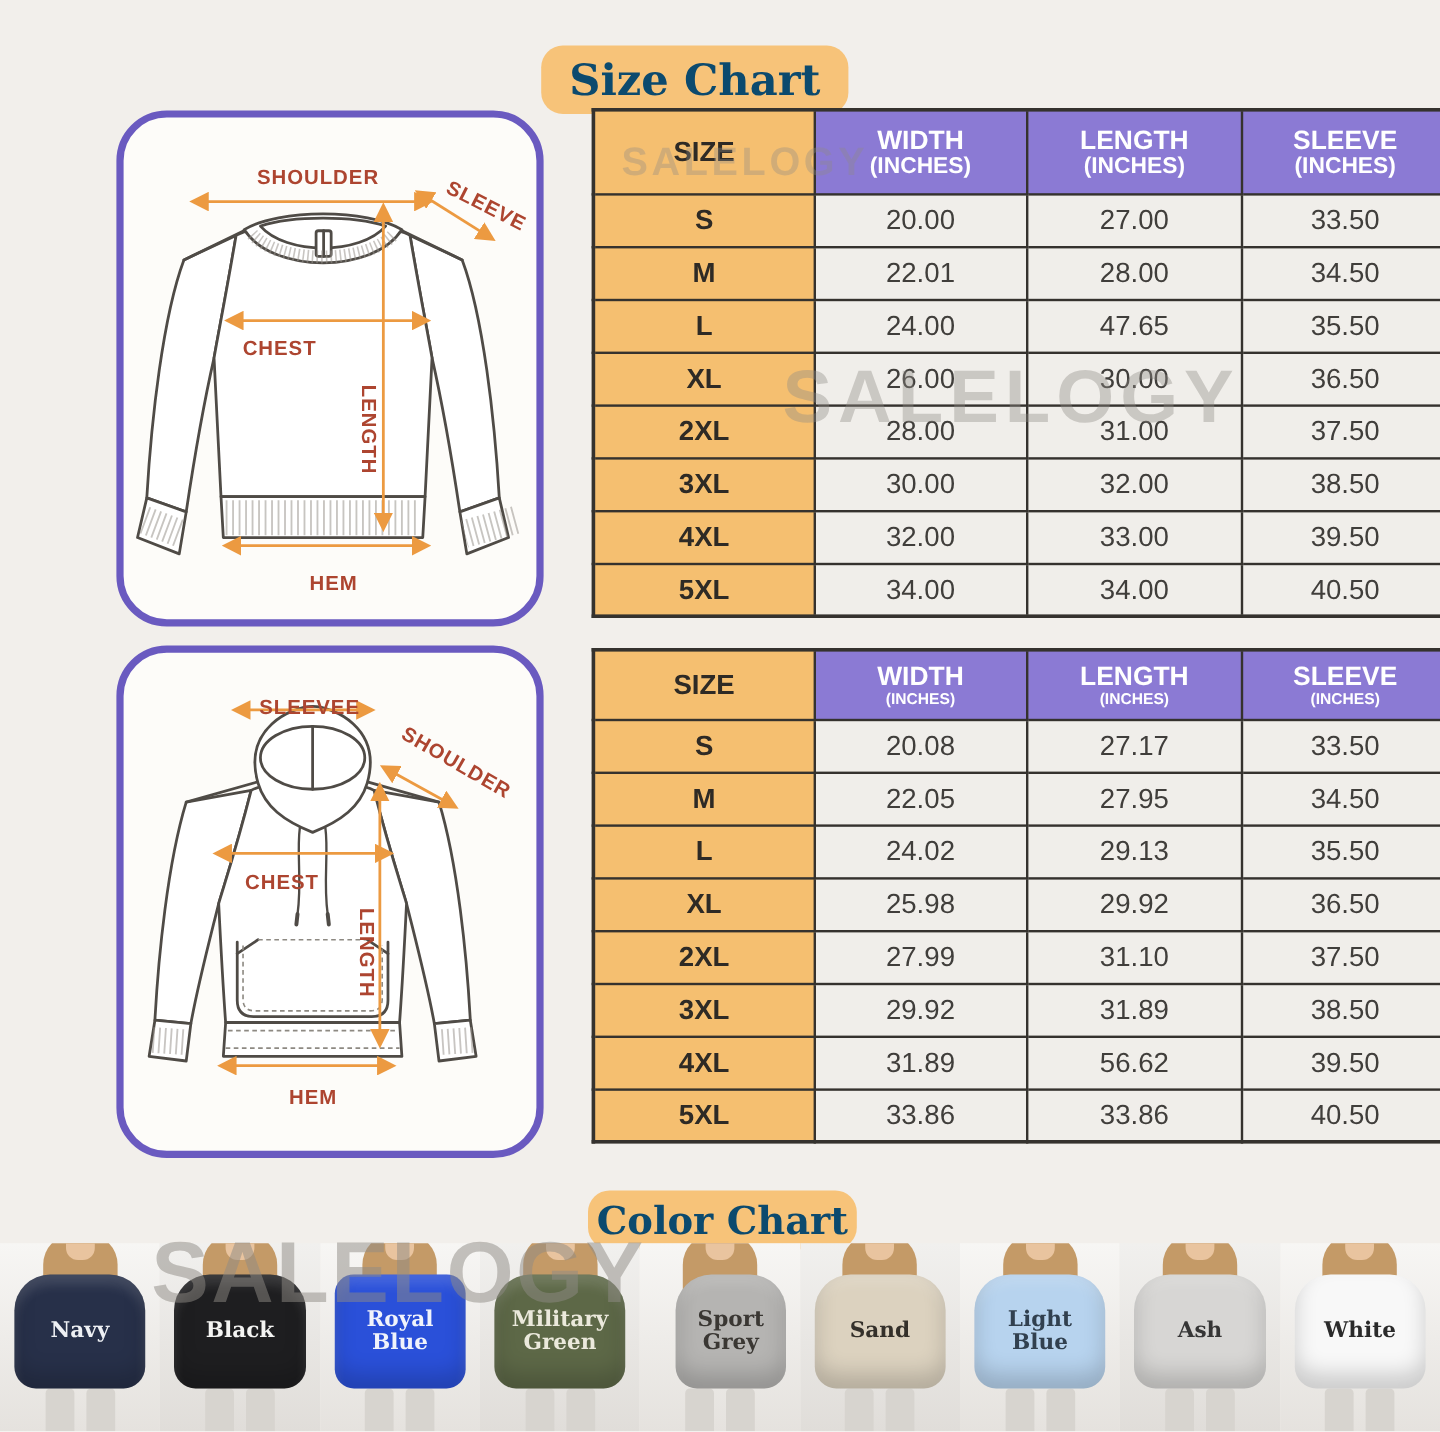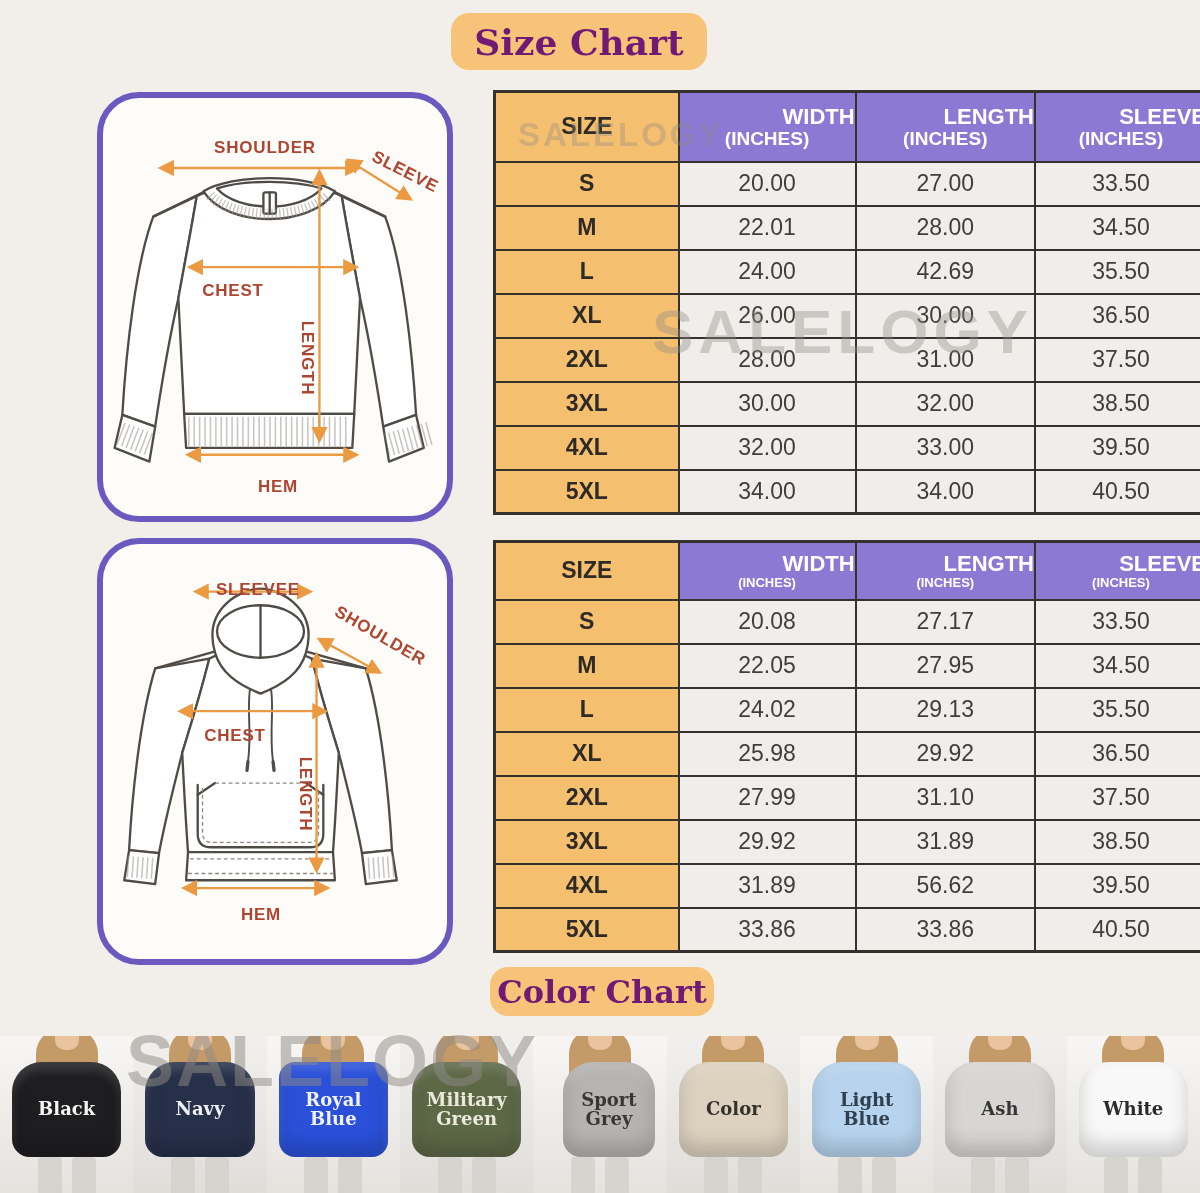--- a/index.html
+++ b/index.html
@@ -1,20 +1,20 @@
 <!DOCTYPE html>
 <html><head>
 <meta charset="utf-8">
 <style>
   html,body{margin:0;padding:0;}
   .page{position:relative;width:1200px;height:1193px;background:#f2efeb;overflow:hidden;
         font-family:"Liberation Sans",sans-serif;}
   
   .badge{position:absolute;background:#f7c379;border-radius:18px;display:flex;align-items:center;
-         justify-content:center;font-family:"DejaVu Serif",serif;font-weight:600;color:#701a75;}
+         justify-content:center;font-family:"DejaVu Serif",serif;font-weight:600;color:#0c4a6e;margin-top:25px;}
   #size-badge{left:451px;top:13px;width:256px;height:57px;font-size:36px;}
   #color-badge{left:490px;top:967px;width:224px;height:49px;font-size:32px;}
   
   .wm{position:absolute;font-weight:bold;white-space:nowrap;z-index:30;pointer-events:none;}
   .wm1{left:518px;top:116px;font-size:33px;letter-spacing:3px;color:#8f8b85;opacity:.35;}
   .wm2{left:652px;top:296px;font-size:62px;letter-spacing:5px;color:#8f8b85;opacity:.38;}
   .wm3{left:126px;top:1020px;font-size:72px;letter-spacing:2px;color:#8f8b85;opacity:.5;}
   
   .dcard{position:absolute;left:97px;width:356px;background:#fdfcf9;border:6px solid #6a5ac0;
          border-radius:42px;box-sizing:border-box;}
@@ -30,21 +30,21 @@
   .tablebox{position:absolute;left:493px;width:716px;}
   #table1{top:90px;}
   #table2{top:540px;}
   table.size-table{width:100%;border-collapse:collapse;table-layout:fixed;border:3px solid #35322e;}
   .size-table th,.size-table td{border:2px solid #35322e;text-align:center;vertical-align:middle;padding:0;}
   .size-table thead tr{height:70px;}
   #table2 .size-table thead tr{height:58px;}
   .size-table tbody tr{height:44px;}
   th.size-h,td.size-c{background:#f5bf70;color:#2e2a25;font-weight:bold;font-size:23px;}
   th.meas{background:#8b7ad4;color:#ffffff;}
-  th.meas .l1{font-size:22px;font-weight:bold;line-height:1.15;text-align:right;}
+  th.meas .l1{font-size:22px;font-weight:bold;line-height:1.15;}
   th.meas .l2{font-size:19px;font-weight:bold;line-height:1.1;}
   #table2 th.meas .l2{font-size:13px;}
   td.val{background:#f0eeea;color:#403e3b;font-size:23px;}
   
   .strip{position:absolute;left:0;top:1036px;width:1200px;height:157px;display:flex;z-index:10;}
   .tile{position:relative;width:133.34px;height:157px;overflow:hidden;}
   .tile:nth-child(odd){background:linear-gradient(180deg,#f7f6f4,#e5e2de);}
   .tile:nth-child(even){background:linear-gradient(180deg,#f1f0ee,#e0ddd9);}
   .hair{position:absolute;left:50%;top:-8px;transform:translateX(-50%);width:62px;height:94px;
         background:#c49a67;border-radius:26px 26px 30px 30px;z-index:1;}
@@ -189,21 +189,21 @@
           </tr>
         <tr>
             <td class="size-c">M</td>
             <td class="val">22.01</td>
             <td class="val">28.00</td>
             <td class="val">34.50</td>
           </tr>
         <tr>
             <td class="size-c">L</td>
             <td class="val">24.00</td>
-            <td class="val">42.69</td>
+            <td class="val">47.65</td>
             <td class="val">35.50</td>
           </tr>
         <tr>
             <td class="size-c">XL</td>
             <td class="val">26.00</td>
             <td class="val">30.00</td>
             <td class="val">36.50</td>
           </tr>
         <tr>
             <td class="size-c">2XL</td>
@@ -312,42 +312,42 @@
   </div>
 
   <div class="strip">
     <div class="tile">
       <div class="hair"></div>
         <div class="neck"></div>
       <div class="legs">
           <div class="leg"></div>
           <div class="leg"></div>
         </div>
+      <div class="shirt" style="background-color: rgb(39, 48, 73);">
+        <span class="shirt-label" style="color: rgb(238, 240, 244);">Navy</span>
+        </div>
+    </div>
+    <div class="tile">
+      <div class="hair"></div>
+        <div class="neck"></div>
+      <div class="legs">
+          <div class="leg"></div>
+          <div class="leg"></div>
+        </div>
       <div class="shirt" style="background-color: rgb(30, 30, 32);">
         <span class="shirt-label" style="color: rgb(244, 244, 242);">Black</span>
         </div>
     </div>
     <div class="tile">
       <div class="hair"></div>
         <div class="neck"></div>
       <div class="legs">
           <div class="leg"></div>
           <div class="leg"></div>
         </div>
-      <div class="shirt" style="background-color: rgb(39, 48, 73);">
-        <span class="shirt-label" style="color: rgb(238, 240, 244);">Navy</span>
-        </div>
-    </div>
-    <div class="tile">
-      <div class="hair"></div>
-        <div class="neck"></div>
-      <div class="legs">
-          <div class="leg"></div>
-          <div class="leg"></div>
-        </div>
       <div class="shirt" style="background-color: rgb(42, 80, 217); border-radius: 16px;">
         <span class="shirt-label" style="color: rgb(240, 243, 251);">Royal Blue</span>
         </div>
     </div>
     <div class="tile">
       <div class="hair"></div>
         <div class="neck"></div>
       <div class="legs">
           <div class="leg"></div>
           <div class="leg"></div>
@@ -368,21 +368,21 @@
         </div>
     </div>
     <div class="tile">
       <div class="hair"></div>
         <div class="neck"></div>
       <div class="legs">
           <div class="leg"></div>
           <div class="leg"></div>
         </div>
       <div class="shirt" style="background-color: rgb(220, 210, 191);">
-        <span class="shirt-label" style="color: rgb(52, 48, 42);">Color</span>
+        <span class="shirt-label" style="color: rgb(52, 48, 42);">Sand</span>
         </div>
     </div>
     <div class="tile">
       <div class="hair"></div>
         <div class="neck"></div>
       <div class="legs">
           <div class="leg"></div>
           <div class="leg"></div>
         </div>
       <div class="shirt" style="background-color: rgb(183, 211, 238);">

